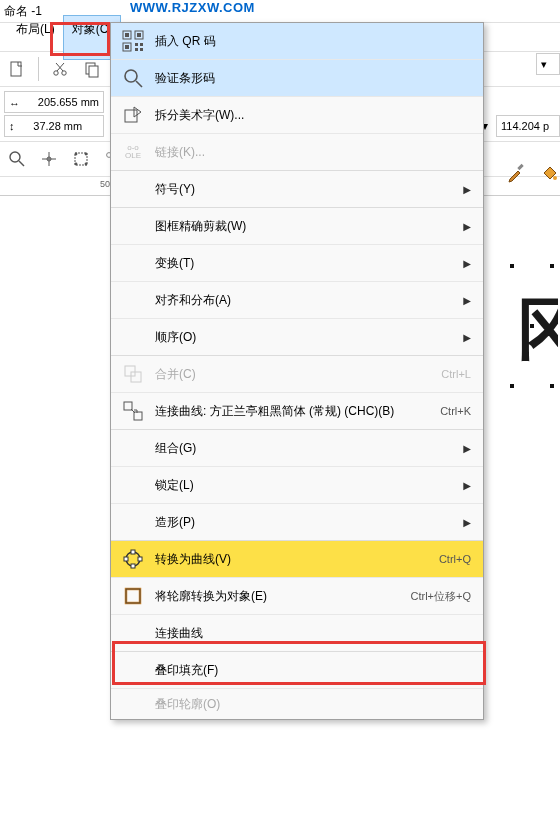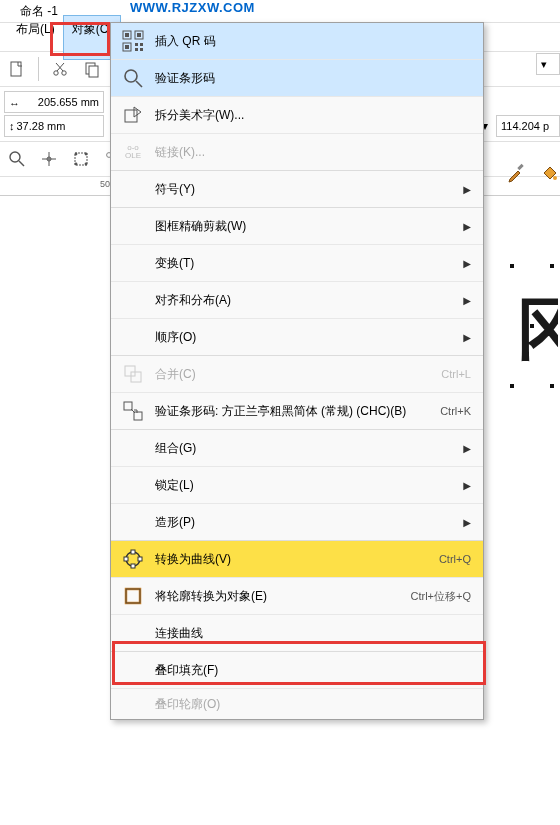--- a/index.html
+++ b/index.html
@@ -1,16 +1,16 @@
 <!DOCTYPE html>
 <html><head>
 <meta charset="utf-8">
 <style>
 html,body{margin:0;padding:0;font-family:"Microsoft YaHei",sans-serif;font-size:12px;background:#fff;color:#000;width:560px;height:825px;overflow:hidden;position:relative}
-.title-bar{height:22px;background:#fff;padding-left:20px;line-height:22px;border-bottom:1px solid #e0e0e0}
+.title-bar{height:22px;background:#fff;padding-left:4px;line-height:22px;border-bottom:1px solid #e0e0e0}
 .menu-bar{height:28px;background:#fff;display:flex;align-items:center;padding-left:8px;border-bottom:1px solid #e0e0e0;position:relative}
 .menu-item{padding:0 8px;height:43px;line-height:26px;cursor:default}
 .menu-item.active{background:#cfe8ff;border:1px solid #7ab8e8}
 .highlight-red{position:absolute;border:3px solid #e53935;pointer-events:none;z-index:50}
 .toolbar1{height:34px;display:flex;align-items:center;padding-left:4px;border-bottom:1px solid #e0e0e0;gap:6px}
 .toolbar2{height:50px;display:flex;align-items:flex-start;padding:4px 0 0 4px;border-bottom:1px solid #e0e0e0;gap:6px;position:relative}
 .t-icon{width:26px;height:26px;display:flex;align-items:center;justify-content:center;color:#555}
 .sep{width:1px;height:24px;background:#ccc;margin:0 2px}
 .dim-box{display:flex;flex-direction:column;gap:2px;font-size:11px}
 .dim-row{display:flex;align-items:center;gap:2px;height:20px;background:#fff;border:1px solid #ccc;padding:0 4px;width:90px}
@@ -75,21 +75,21 @@
 </div>
 
 <div class="toolbar2">
   <div class="dim-box">
     <div class="dim-row">
         <span>↔</span>
         <span style="flex:1;text-align:right">205.655 mm</span>
       </div>
     <div class="dim-row">
         <span>↕</span>
-        <span style="flex:1;text-align:left">37.28 mm</span>
+        <span style="flex:1;text-align:center">37.28 mm</span>
       </div>
   </div>
 </div>
 
 <div class="right-edge">
   <div class="row">
       <div class="val-input" style="width:14px">▾</div>
     </div>
   <div style="height:22px"></div>
   <div class="row">
@@ -271,21 +271,21 @@
     <div class="icon-col">
         <span>
           <svg width="22" height="22" viewBox="0 0 22 22">
             <rect x="2" y="2" width="8" height="8" fill="none" stroke="#555"></rect>
             <rect x="12" y="12" width="8" height="8" fill="none" stroke="#555"></rect>
             <line x1="9" y1="9" x2="13" y2="13" stroke="#555"></line>
             <path d="M12 10l3 0 0 3" fill="none" stroke="#555"></path>
           </svg>
         </span>
       </div>
-    <span class="label">验证条形码: 方正兰亭粗黑简体 (常规) (CHC)(B)</span>
+    <span class="label">连接曲线: 方正兰亭粗黑简体 (常规) (CHC)(B)</span>
     <span class="shortcut">Ctrl+K</span>
   </div>
   <div class="dd-sep"></div>
 
   <div class="dd-item">
     <div class="icon-col"></div>
     <span class="label">组合(G)</span>
     <span class="arrow">▶</span>
   </div>
 

